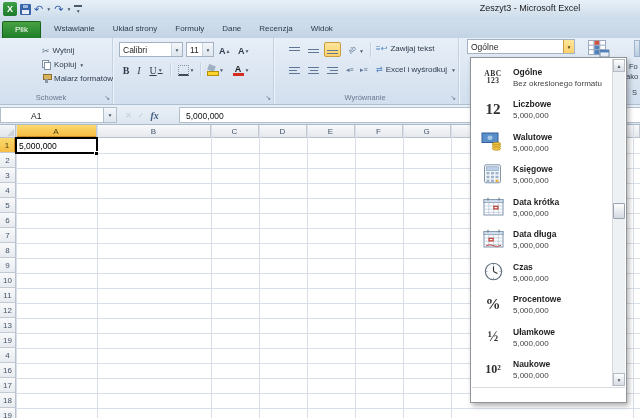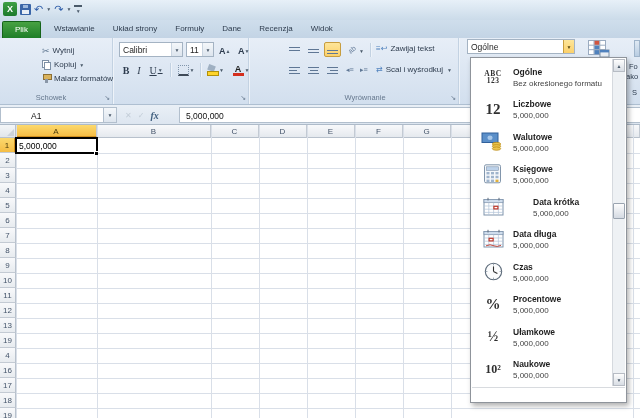--- a/index.html
+++ b/index.html
@@ -48,21 +48,21 @@
   .small-btn { position:absolute; left:42px; height:13px; display:flex; align-items:center; gap:3px; color:#2e3c4e; white-space:nowrap; }
   .scissors { color:#5d7590; font-size:9px; }
   .copy-ic { position:relative; width:9px; height:10px; }
   .copy-ic i, .copy-ic b { position:absolute; width:7px; height:8px; background:#fff; border:1px solid #7d90a6; }
   .copy-ic i { left:0; top:0; } .copy-ic b { left:2px; top:2px; }
   .painter-ic { width:9px; height:9px; position:relative; }
   .painter-ic:before { content:""; position:absolute; left:1px; top:0; width:7px; height:4px; background:#d9b25c; border:1px solid #8d6f33; }
   .painter-ic:after { content:""; position:absolute; left:3px; top:5px; width:3px; height:4px; background:#8a97a8; }
 
   
-  .g-font { left:114px; width:135px; }
+  .g-font { left:114px; width:160px; }
   .combo { position:absolute; background:#fff; border:1px solid #a4b3c3; height:15px; display:flex; align-items:center; }
   .combo .cval { flex:1; padding-left:3px; font-size:8.5px; color:#1f1f1f; }
   .combo .carr { width:11px; text-align:center; font-size:5px; color:#4a5a6a; border-left:1px solid #c9d4e0; background:linear-gradient(#f4f7fa,#dde5ee); align-self:stretch; line-height:15px; }
   .fontname { left:5px; top:4px; width:64px; }
   .fontsize { left:72px; top:4px; width:28px; }
   .fbtn { position:absolute; top:24px; height:16px; display:flex; align-items:center; justify-content:center; color:#2e3c4e; }
   .az { top:4px; font-size:9px; font-weight:bold; }
   .az .mini-arrow { font-size:5px; }
   .sep-v { position:absolute; top:25px; height:14px; width:1px; background:#c3d2e2; box-shadow:1px 0 0 #eef3f9; }
   .u-arrow { font-size:5px; color:#4a5a6a; margin-left:1px; }
@@ -158,20 +158,21 @@
       <div class="floppy"></div>
       <span class="undo-redo">↶</span>
         <span class="mini-arrow">▼</span>
       <span class="undo-redo">↷</span>
         <span class="mini-arrow">▼</span>
       <div class="qat-custom">
           <b></b>
           <span class="mini-arrow">▼</span>
         </div>
     </div>
+    <div class="win-title">Zeszyt3 - Microsoft Excel</div>
   </div>
 
   <div class="tabrow">
       <div class="tab file">Plik</div>
       <div class="tab">Wstawianie</div>
       <div class="tab">Układ strony</div>
       <div class="tab">Formuły</div>
       <div class="tab">Dane</div>
       <div class="tab">Recenzja</div>
       <div class="tab">Widok</div>
@@ -272,21 +273,21 @@
         </div>
       <div class="al-ic hright" style="left:42px; top:24px;">
           <i></i>
           <i></i>
           <i></i>
         </div>
       <div class="indent-ic" style="left:64px; top:28px;">◂≡</div>
       <div class="indent-ic" style="left:78px; top:28px;">▸≡</div>
       <div class="txt-btn" style="left:94px; top:27px;">
         <span class="merge-ic">⇄</span>
-        <span>Scal i wyśrodkuj</span>
+        <span>Excel i wyśrodkuj</span>
         <span class="u-arrow">▼</span>
       </div>
       <div class="grp-label">Wyrównanie</div>
       <div class="launcher">↘</div>
     </div>
 
     <div class="combo numcombo">
       <span class="cval">Ogólne</span>
       <span class="carr">▼</span>
     </div>
@@ -438,21 +439,21 @@
                 <rect x="3.5" y="15.6" width="3" height="2.4"></rect>
                 <rect x="8" y="15.6" width="3" height="2.4"></rect>
                 <rect x="12.5" y="15.6" width="3" height="2.4" fill="#e2b13c"></rect>
               </g>
             </svg></span>
           <span class="dd-texts">
             <span class="dd-name">Księgowe</span>
             <span class="dd-value">5,000,000</span>
           </span>
         </div>
-        <div class="dd-item" style="top: 133px; gap: 20px;">
+        <div class="dd-item" style="top: 133px;">
           <span class="dd-icon"><svg width="21" height="19" viewBox="0 0 21 19">
               <rect x="1" y="2.5" width="19" height="15.5" fill="#fff" stroke="#7e93ab"></rect>
               <rect x="1" y="2.5" width="19" height="3.2" fill="#cfdded" stroke="#7e93ab" stroke-width="0.7"></rect>
               <g stroke="#b3c4d8" stroke-width="0.7">
                 <line x1="1" y1="9" x2="20" y2="9"></line>
                 <line x1="1" y1="12.2" x2="20" y2="12.2"></line>
                 <line x1="1" y1="15.4" x2="20" y2="15.4"></line>
                 <line x1="5.8" y1="5.7" x2="5.8" y2="18"></line>
                 <line x1="10.6" y1="5.7" x2="10.6" y2="18"></line>
                 <line x1="15.4" y1="5.7" x2="15.4" y2="18"></line>

